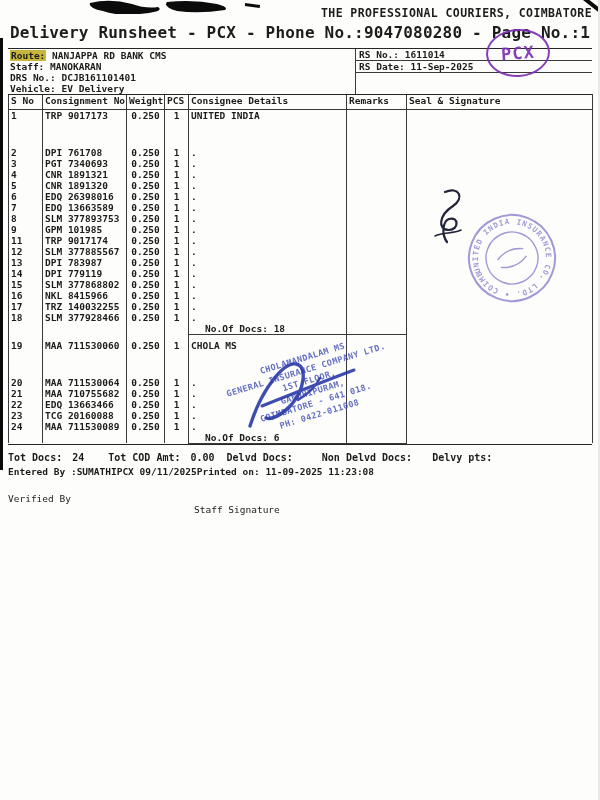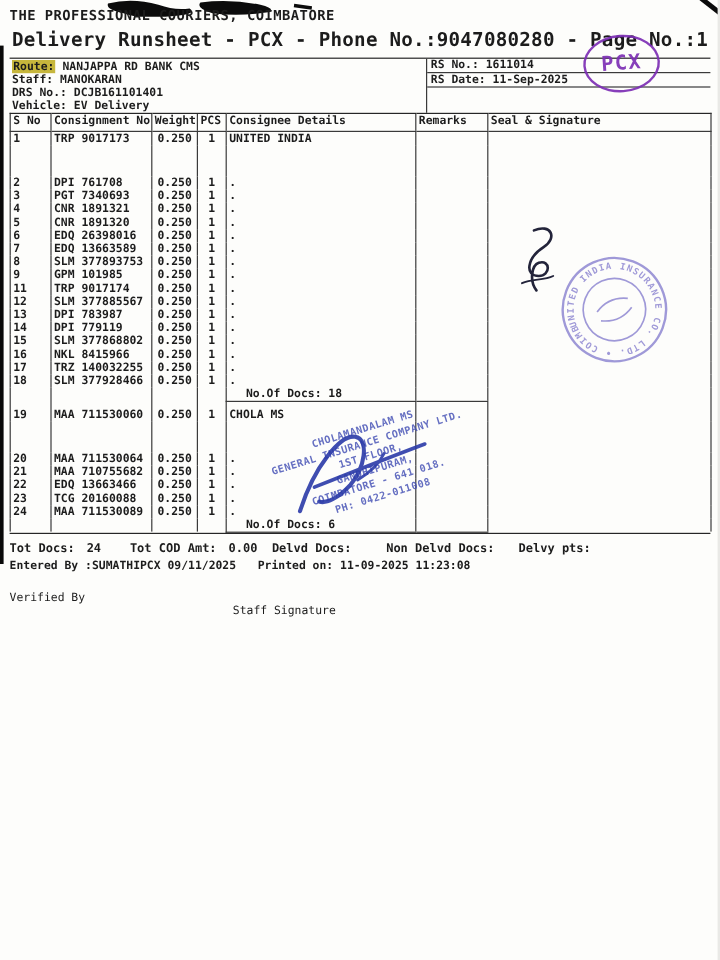--- a/index.html
+++ b/index.html
@@ -4,21 +4,21 @@
 <style>
   * { margin:0; padding:0; box-sizing:border-box; }
   html,body { background:#ffffff; }
   .page {
     position:relative; width:600px; height:800px; margin:0 auto;
     background:#fdfdfb; overflow:hidden;
     font-family:"DejaVu Sans Mono","Liberation Mono",monospace;
     color:#1c1c1c;
   }
   .doc { position:absolute; left:8px; top:6px; width:584px; }
-  .title { text-align:left; font-size:11.5px; font-weight:bold; letter-spacing:.4px; }
+  .title { text-align:right; font-size:11.5px; font-weight:bold; letter-spacing:.4px; }
   .subtitle { text-align:center; font-size:16px; font-weight:bold; margin-top:3px; letter-spacing:.2px; }
 
   
   .info-box { display:flex; margin-top:6px; }
   .info-left { width:347px; padding:1px 2px 0 2px; }
   .info-row { font-size:9.5px; font-weight:bold; line-height:11px; white-space:nowrap; }
   .info-right { width:237px; border-left:1px solid #3a3a3a; }
   .info-right .info-row { padding:0 3px; border-bottom:1px solid #3a3a3a; }
   .hl { background:#c6b63c; padding:0 1px; }
 
@@ -34,21 +34,21 @@
   .runsheet td.center { text-align:center; }
   .runsheet td.note { border-bottom:1px solid #3a3a3a; padding-left:16px; }
   .runsheet td.note-side { border-bottom:1px solid #3a3a3a; }
   .table-bottom-line { width:584px; border-top:1.5px solid #262626; }
 
   
   .totals { display:flex; font-size:10px; font-weight:bold; margin-top:7px; white-space:nowrap; }
   .totals span { display:inline-block; }
   .g10{margin-right:10px}.g12{margin-right:12px}.g24{margin-right:24px}.g29{margin-right:29px}.g20{margin-right:20px}
   .entered { display:flex; font-size:9.5px; font-weight:bold; margin-top:3px; white-space:nowrap; }
-  .entered span:first-child { margin-right:18px; }
+  .entered span:first-child { }
   .sign-row { display:flex; font-size:9.5px; font-weight:normal; margin-top:16px;flex-direction:column; }
   .sign-row .staff-sig { margin-left:186px; }
 
   
   .left-edge-bar { position:absolute; left:0; top:38px; width:3px; height:432px; background:#090909; }
   .right-edge-shade { position:absolute; right:0; top:0; width:2px; height:800px; background:#e9e9e6; }
   .corner-streak { position:absolute; left:582px; top:3px; width:21px; height:4px; background:#0a0a0a; transform:rotate(38deg); }
 
   
   .pcx-stamp {

